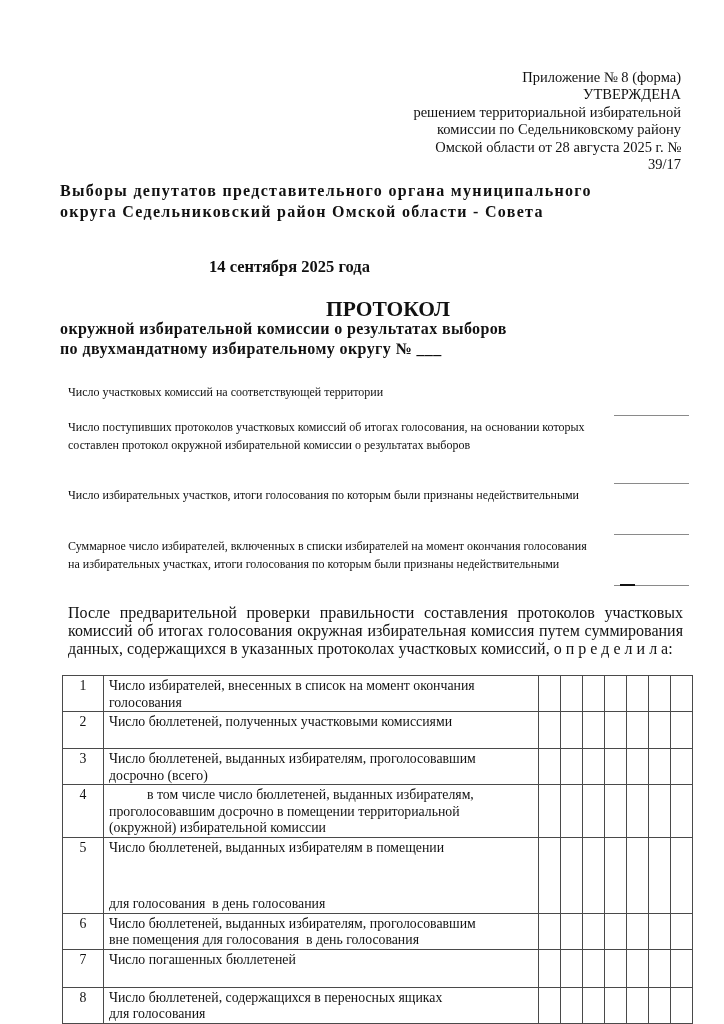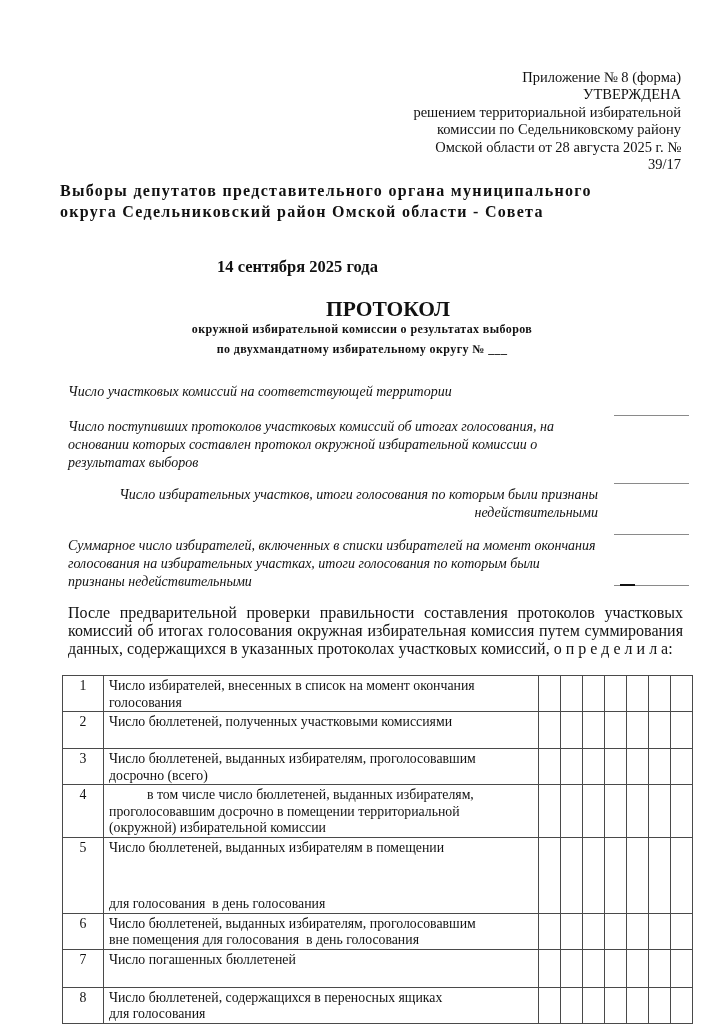--- a/index.html
+++ b/index.html
@@ -4,29 +4,29 @@
 <style>
   html, body { margin: 0; padding: 0; background: #ffffff; }
   body { width: 724px; height: 1024px; position: relative; overflow: hidden;
          font-family: "Liberation Serif", "DejaVu Serif", serif; color: #111; }
   .approval { position: absolute; right: 43px; top: 69px; text-align: right;
               font-size: 14.5px; line-height: 17.4px; }
   .approval div { white-space: nowrap; }
   .election-title { position: absolute; left: 60px; width: 604px; top: 180px;
                     font-weight: bold; font-size: 16px;
                     line-height: 21px; letter-spacing: 1.3px; }
-  .election-date { position: absolute; left: 8px; width: 579px; top: 257px;
+  .election-date { position: absolute; left: 0; width: 579px; top: 257px;
                    text-align: center; font-weight: bold; font-size: 16.5px; }
   .protocol-title { position: absolute; left: 0; width: 724px; top: 297px;
                     text-align: center; font-weight: bold; font-size: 21.5px; margin-left: 26px; }
   .protocol-sub { position: absolute; left: 60px; width: 604px; top: 319px;
-                  text-align: center; font-weight: bold; font-size: 12px;
+                  font-weight: bold; font-size: 16px;
                   line-height: 20px; letter-spacing: 0.4px; font-family: Liberation Serif, serif; }
-  .field-text { position: absolute; left: 68px; width: 530px; font-size: 14px;
-                line-height: 18px; font-style: italic; }
+  .field-text { position: absolute; left: 68px; width: 530px; font-size: 12px;
+                line-height: 18px; }
   .blank-line { position: absolute; left: 614px; width: 75px; height: 0;
                 border-top: 1px solid #8a8a8a; }
   .blank-mark { position: absolute; left: 620px; width: 15px; height: 0;
                 border-top: 2px solid #111; }
   .intro { position: absolute; left: 68px; width: 615px; top: 604px;
            font-size: 16px; line-height: 18px; text-align: justify; }
   table.results { position: absolute; left: 62px; top: 675px; border-collapse: collapse;
                   font-size: 13.8px; line-height: 16.5px; }
   table.results td { border: 1px solid #4a4a4a; padding: 0; vertical-align: top; }
   td.num { width: 40px; text-align: center; padding-top: 2px !important; }
@@ -57,21 +57,21 @@
   <div>окружной избирательной комиссии о результатах выборов</div>
   <div>по двухмандатному избирательному округу № ___</div>
 </div>
 
 <div class="field-text" style="top:383px;">Число участковых комиссий на соответствующей территории</div>
 <div class="blank-line" style="top:415px;"></div>
 
 <div class="field-text" style="top:418px;">Число поступивших протоколов участковых комиссий об итогах голосования, на основании которых составлен протокол окружной избирательной комиссии о результатах выборов</div>
 <div class="blank-line" style="top:483px;"></div>
 
-<div class="field-text" style="top:486px;text-align:right;">Число избирательных участков, итоги голосования по которым были признаны недействительными</div>
+<div class="field-text" style="top:486px;">Число избирательных участков, итоги голосования по которым были признаны недействительными</div>
 <div class="blank-line" style="top:534px;"></div>
 
 <div class="field-text" style="top:537px;">Суммарное число избирателей, включенных в списки избирателей на момент окончания голосования на избирательных участках, итоги голосования по которым были признаны недействительными</div>
 <div class="blank-line" style="top:585px;"></div>
 <div class="blank-mark" style="top:584px;"></div>
 
 <div class="intro">После предварительной проверки правильности составления протоколов участковых комиссий об итогах голосования окружная избирательная комиссия путем суммирования данных, содержащихся в указанных протоколах участковых комиссий, о п р е д е л и л а:</div>
 
 <table class="results">
   <tbody id="results-body">

